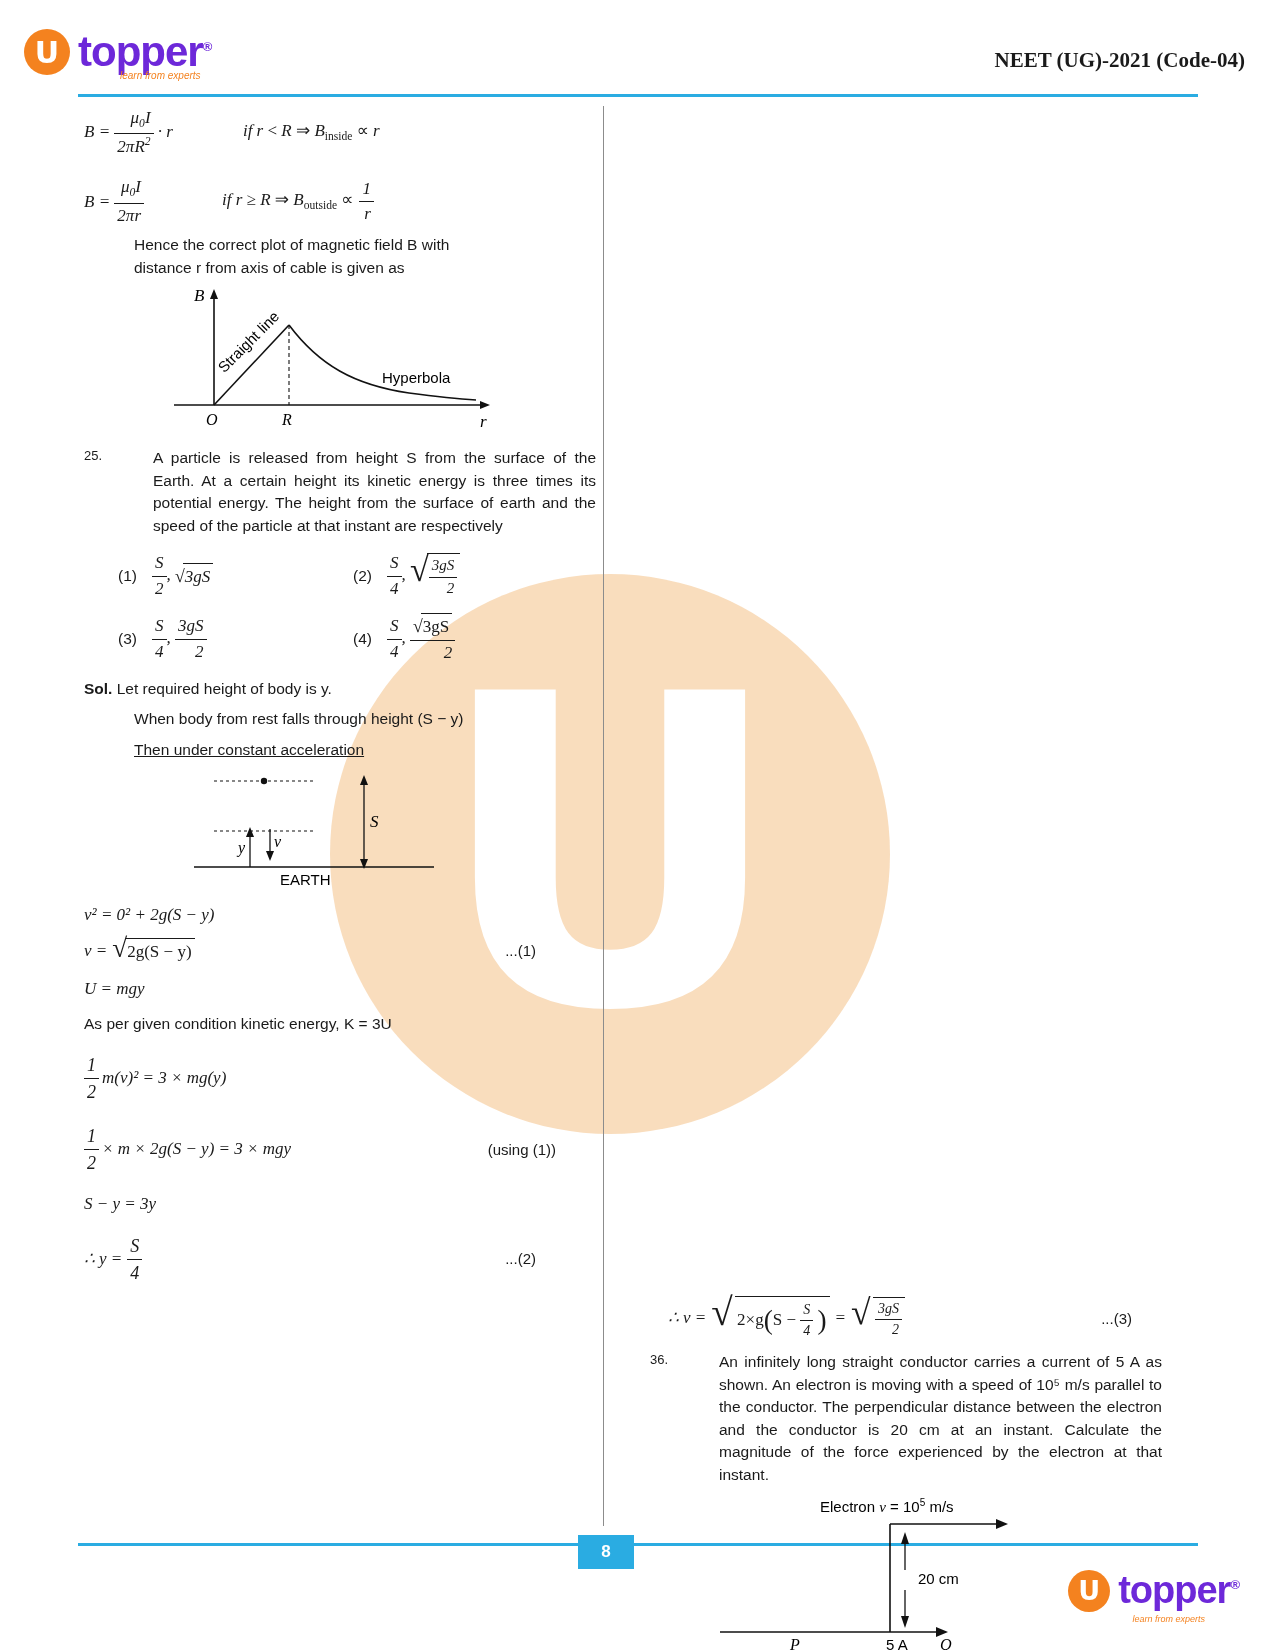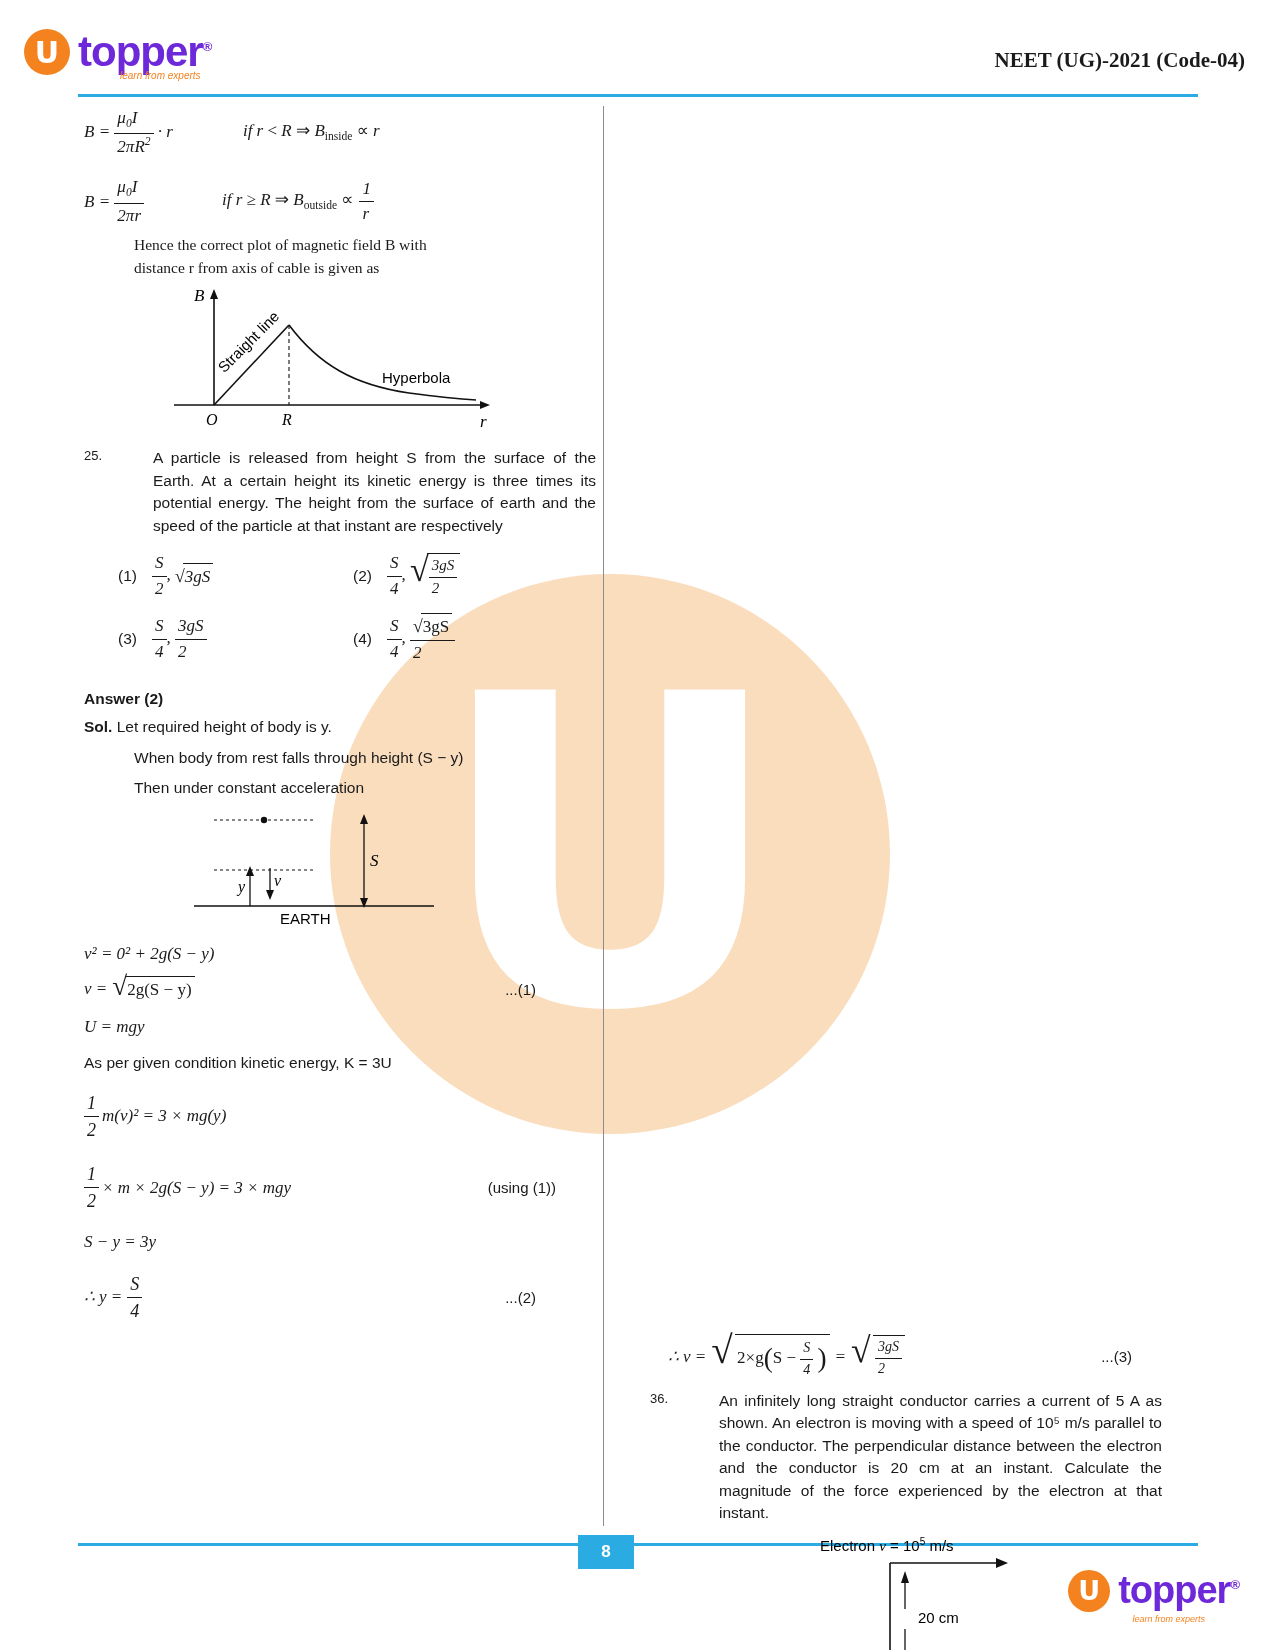--- a/index.html
+++ b/index.html
@@ -51,21 +51,21 @@
     display: flex; margin-top: 10px; margin-bottom: 6px;
   }
   .q-num { width: 34px; flex: none; font-size: 13px; }
   .q-body { flex: 1; text-align: justify; font-size: 15.5px; margin-left: 35px; }
   .it { font-style: italic; font-family: "Liberation Serif", serif; }
   .sol-label { font-weight: bold; }
   .ans { font-weight: bold; margin: 10px 0 6px 0; font-size: 15.5px; }
 
   
   .math { font-family: "Liberation Serif", serif; font-size: 17px; font-style: italic; }
-  .frac { display: inline-block; vertical-align: middle; text-align: left; font-style: normal; }
+  .frac { display: inline-block; vertical-align: middle; text-align: right; font-style: normal; }
   .frac > .num { display: block; padding: 0 3px; border-bottom: 1.3px solid #1a1a1a; font-style: italic; }
   .frac > .den { display: block; padding: 0 3px; font-style: italic; }
   .sq { display: inline-block; vertical-align: middle; position: relative; font-style: normal; }
   .sq > .radsym { font-size: 1.05em; }
   .sq > .rad { display: inline-block; border-top: 1.3px solid #1a1a1a; padding: 1px 3px 0 2px; margin-left: -2px; }
   sup { font-size: 0.68em; }
   sub { font-size: 0.68em; }
   .eqrow { display: flex; align-items: center; margin: 10px 0; }
   .eqtag { margin-left: auto; font-style: normal; font-size: 15px; font-family: "Liberation Sans", sans-serif;}
 
@@ -145,21 +145,21 @@
       <span style="display:inline-block;width:78px"></span>
       <span class="math" style="font-style:normal;">
         <span class="it">if r</span> ≥ <span class="it">R</span> ⇒ <span class="it">B</span><sub>outside</sub> ∝
       </span>
       <span class="frac math" style="font-size:17px; margin-left:6px;">
         <span class="num">1</span>
         <span class="den">r</span>
       </span>
     </div>
 
-    <div class="ind blk" style="text-align:justify; width:460px;font-family:Liberation Serif, serif;">
+    <div class="ind blk" style="text-align:justify; width:460px;">
       <span>Hence the correct plot of magnetic field B with</span><br>
       <span>distance r from axis of cable is given as</span>
     </div>
 
     <div class="fig" style="width:360px; height:150px; margin-left:70px; margin-top:6px;">
       <svg width="360" height="150" viewBox="0 0 360 150">
 
         <line x1="60" y1="8" x2="60" y2="118" stroke="#111" stroke-width="1.6"></line>
         <polygon points="60,2 56,12 64,12" fill="#111"></polygon>
         <line x1="20" y1="118" x2="330" y2="118" stroke="#111" stroke-width="1.6"></line>
@@ -208,28 +208,27 @@
       </div>
       <div class="opt">
         <span class="opt-n">(4)</span>
         <span class="math">
           <span class="frac" style="font-size:17px;"><span class="num">S</span><span class="den">4</span></span>,
           <span class="frac" style="font-size:17px;"><span class="num"><span class="sq"><span class="radsym">√</span><span class="rad">3gS</span></span></span><span class="den">2</span></span>
         </span>
       </div>
     </div>
 
-    <div class="ans">Answer (2)</div>
 
     <div class="blk">
       <span class="sol-label">Sol.</span>
       <span>Let required height of body is y.</span>
     </div>
     <div class="ind blk" style="width:460px; text-align:justify;">When body from rest falls through height (S − y)</div>
-    <div class="ind blk" style="width:460px;">Then under constant acceleration</div>
+    <div class="ind blk" style="width:460px;text-decoration:underline;">Then under constant acceleration</div>
 
     <div class="fig" style="width:340px; height:120px; margin-left:110px;">
       <svg width="340" height="120" viewBox="0 0 340 120">
         <line x1="20" y1="12" x2="120" y2="12" stroke="#111" stroke-width="1.1" stroke-dasharray="3,3"></line>
         <circle cx="70" cy="12" r="3.2" fill="#111"></circle>
         <line x1="20" y1="62" x2="120" y2="62" stroke="#111" stroke-width="1.1" stroke-dasharray="3,3"></line>
 
         <line x1="56" y1="62" x2="56" y2="98" stroke="#111" stroke-width="1.3"></line>
         <polygon points="56,58 52,68 60,68" fill="#111"></polygon>
 

